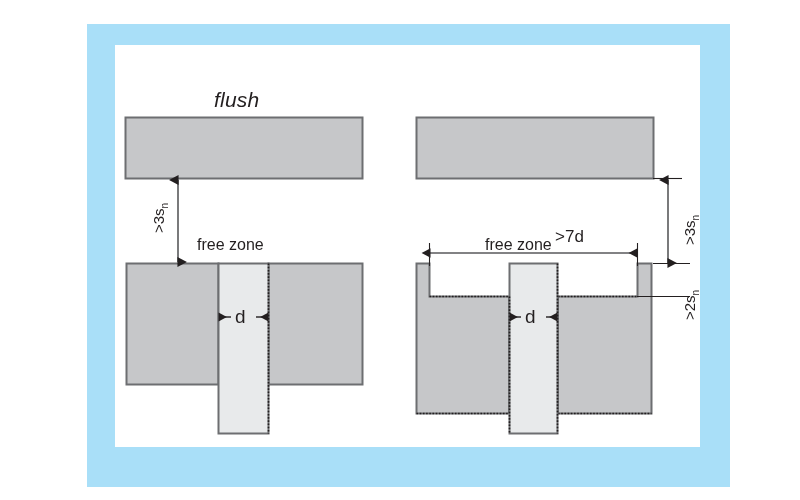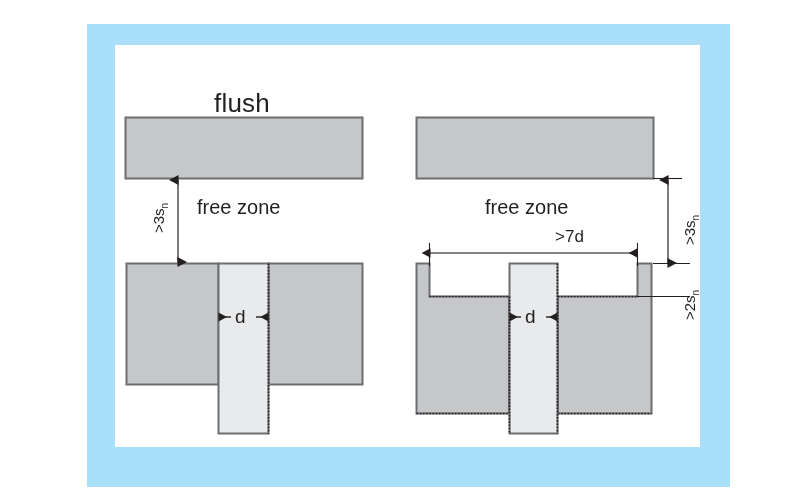--- a/index.html
+++ b/index.html
@@ -39,30 +39,32 @@
   }
   #svg-layer {
     position: absolute;
     left: 0;
     top: 0;
     width: 800px;
     height: 500px;
   }
   .heading-text {
     position: absolute;
-    font-size: 26px;
+    font-size: 21px;
     color: #231f20;
     white-space: nowrap;
     letter-spacing: 0.2px;
+    font-style: italic;
   }
   .zone-text {
     position: absolute;
-    font-size: 20px;
+    font-size: 16px;
     color: #231f20;
     white-space: nowrap;
+    margin-top: 40px;
   }
   .dim-text {
     position: absolute;
     font-size: 15px;
     color: #231f20;
     white-space: nowrap;
     font-weight: 500;
   }
   .dim-text.vertical {
     transform-origin: 0 0;

